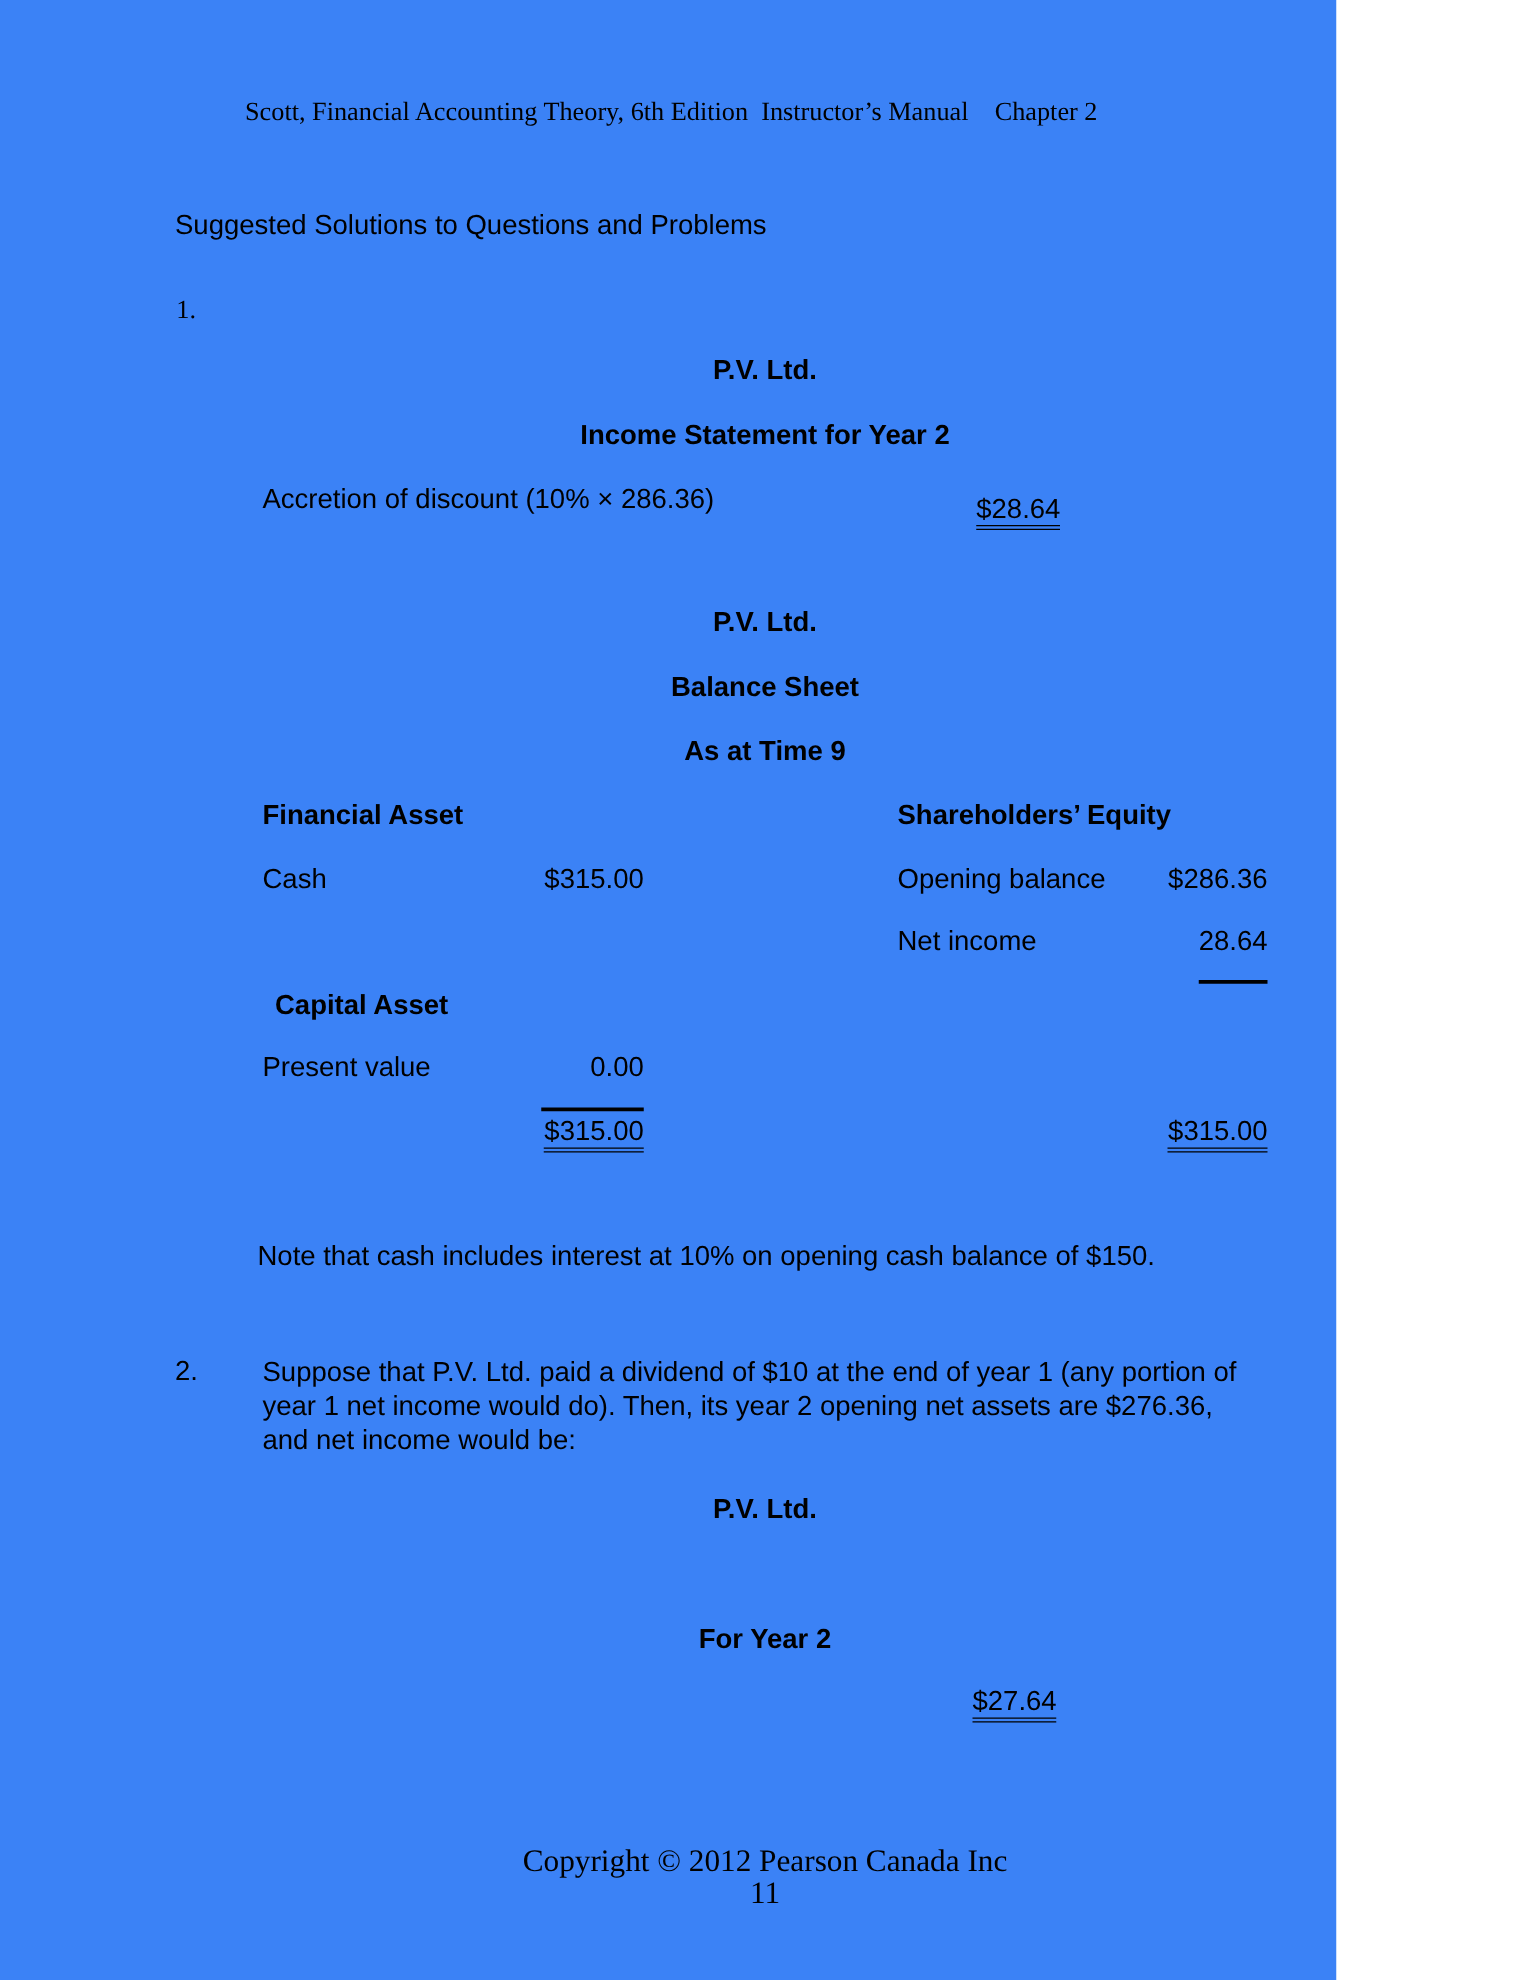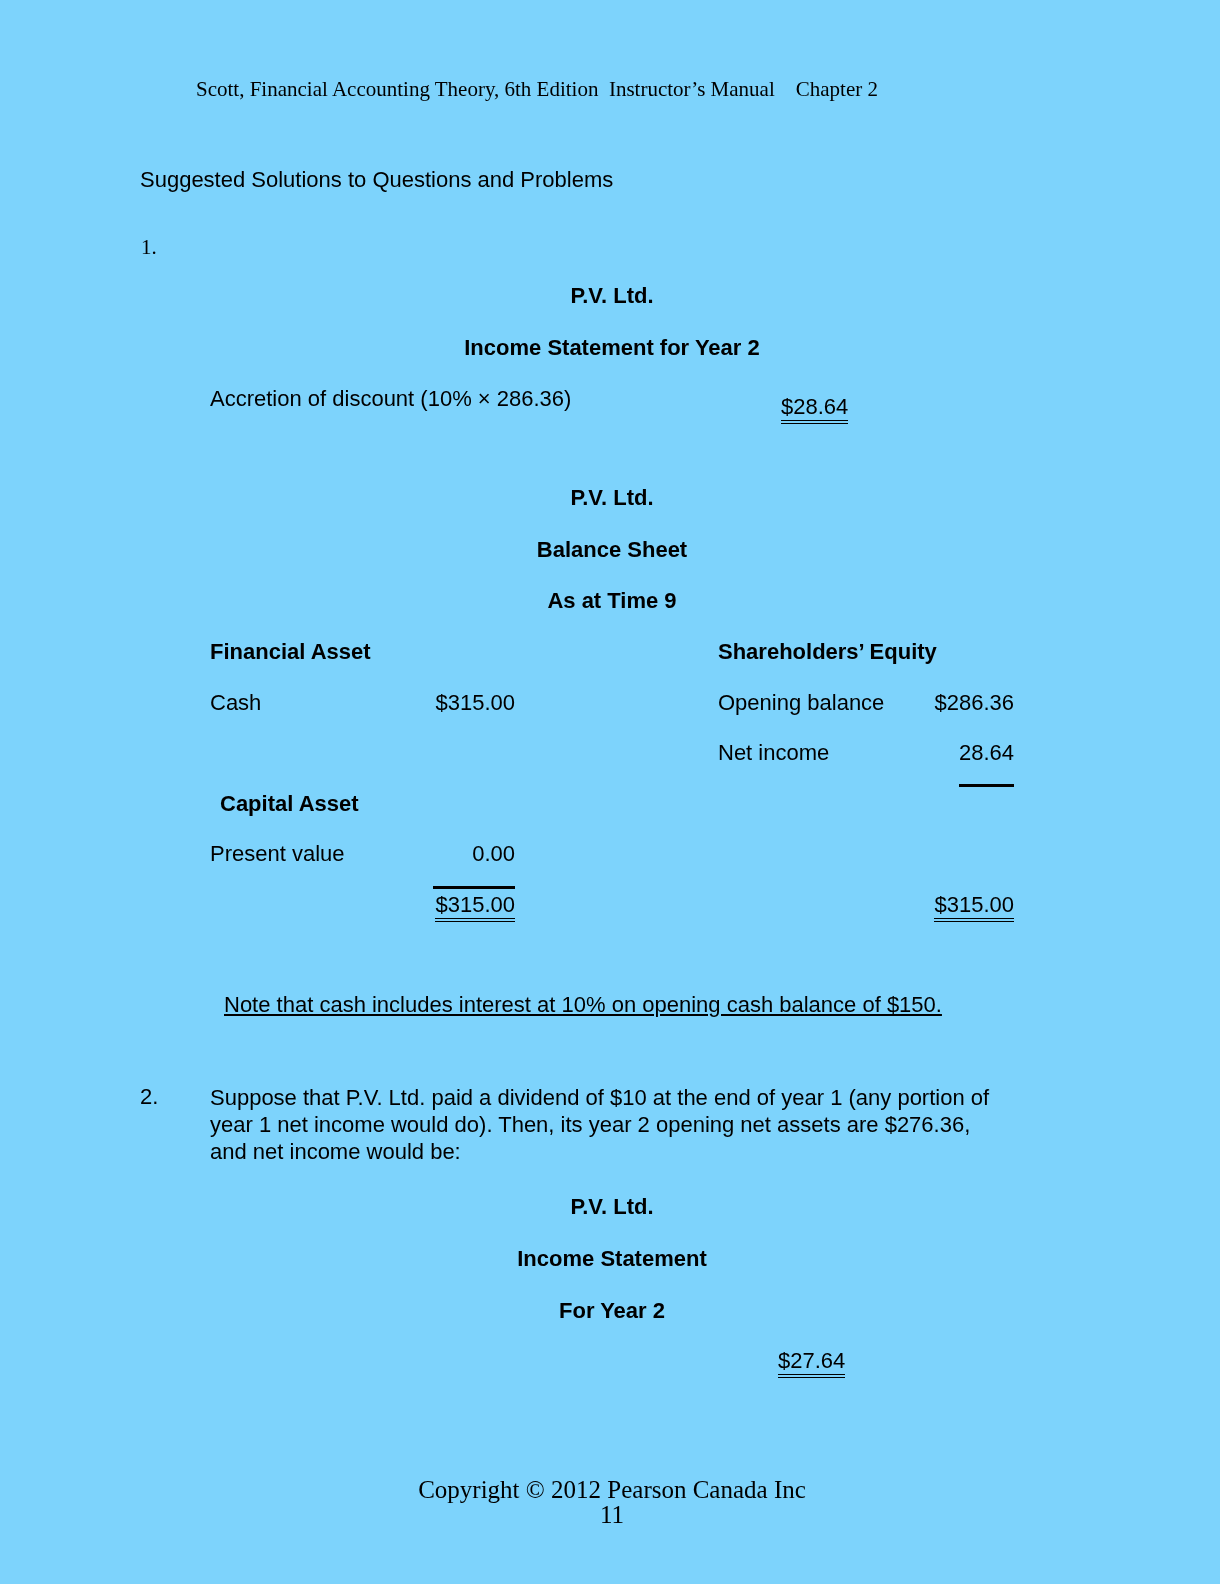--- a/index.html
+++ b/index.html
@@ -1,16 +1,16 @@
 <!DOCTYPE html>
 <html><head>
 <meta charset="utf-8">
 <style>
   html,body{margin:0;padding:0;background:#ffffff;}
-  .page{position:relative;width:1220px;height:1584px;background:#7dd3fc;color:#000;overflow:hidden;}
+  .page{position:relative;width:1069px;height:1584px;background:#3b82f6;color:#000;overflow:hidden;}
   .abs{position:absolute;line-height:26px;}
   .serif{font-family:"Liberation Serif","DejaVu Serif",serif;font-size:21px;}
   .sans{font-family:"Liberation Sans","DejaVu Sans",sans-serif;font-size:22px;}
   .b{font-weight:bold;}
   .ctr{left:0;width:1224px;text-align:center;}
   .pre{white-space:pre;}
   .preline{white-space:pre-line;}
   .cellL{left:405px;width:110px;text-align:right;}
   .cellR{left:904px;width:110px;text-align:right;}
   .u1{border-bottom:3px solid #000;padding-bottom:19px;}
@@ -49,28 +49,27 @@
   <div class="abs sans cellR" style="top:740px;"><span class="u1">28.64</span></div>
 
   <div class="abs sans b" style="left:220px;top:791px;">Capital Asset</div>
 
   <div class="abs sans" style="left:210px;top:841px;">Present value</div>
   <div class="abs sans u1" style="left:433px;top:841px;width:82px;text-align:right;">0.00</div>
 
   <div class="abs sans cellL" style="top:892px;"><span class="u2">$315.00</span></div>
   <div class="abs sans cellR" style="top:892px;"><span class="u2">$315.00</span></div>
 
-  <div class="abs sans" style="left:224px;top:992px;text-decoration:underline;">Note that cash includes interest at 10% on opening cash balance of $150.</div>
+  <div class="abs sans" style="left:206px;top:992px;">Note that cash includes interest at 10% on opening cash balance of $150.</div>
 
   <div class="abs sans" style="left:140px;top:1084px;">2.</div>
   <div class="abs sans preline" style="left:210px;top:1084px;width:880px;line-height:27px;">Suppose that P.V. Ltd. paid a dividend of $10 at the end of year 1 (any portion of
 year 1 net income would do). Then, its year 2 opening net assets are $276.36,
 and net income would be:</div>
 
   <div class="abs sans b ctr" style="top:1194px;">P.V. Ltd.</div>
-  <div class="abs sans b ctr" style="top:1246px;">Income Statement</div>
   <div class="abs sans b ctr" style="top:1298px;">For Year 2</div>
   <div class="abs sans" style="left:778px;top:1348px;"><span class="u2">$27.64</span></div>
 
   <div class="abs serif small ctr" style="top:1478px;">Copyright © 2012 Pearson Canada Inc</div>
   <div class="abs serif small ctr" style="top:1503px;">11</div>
 
 </div>
 
 </body></html>

